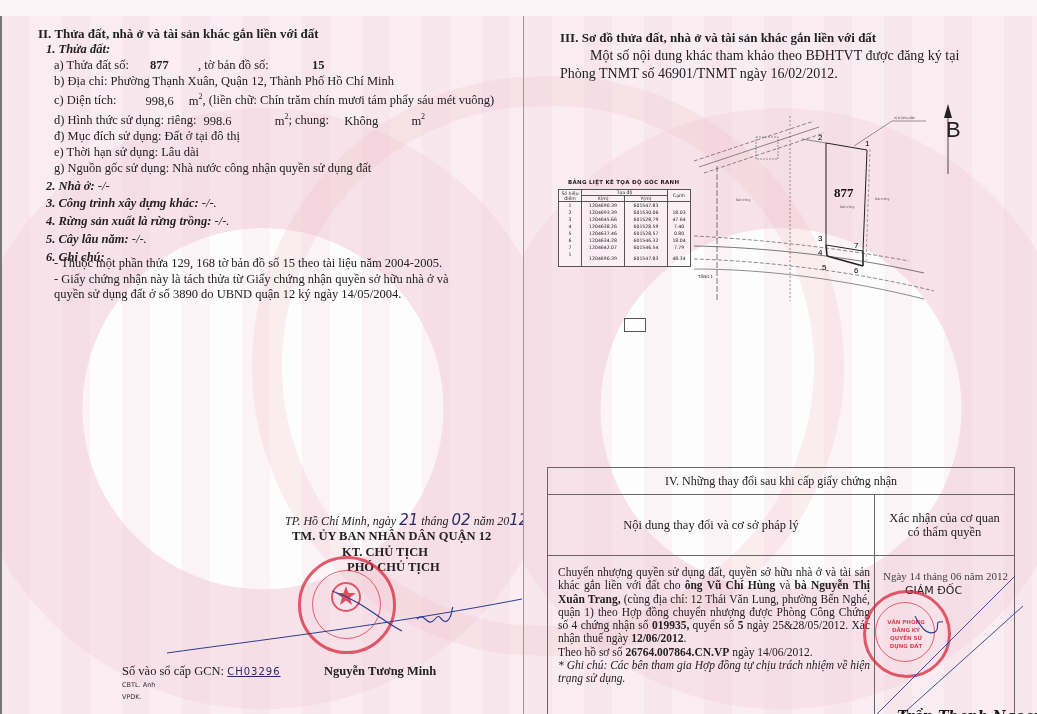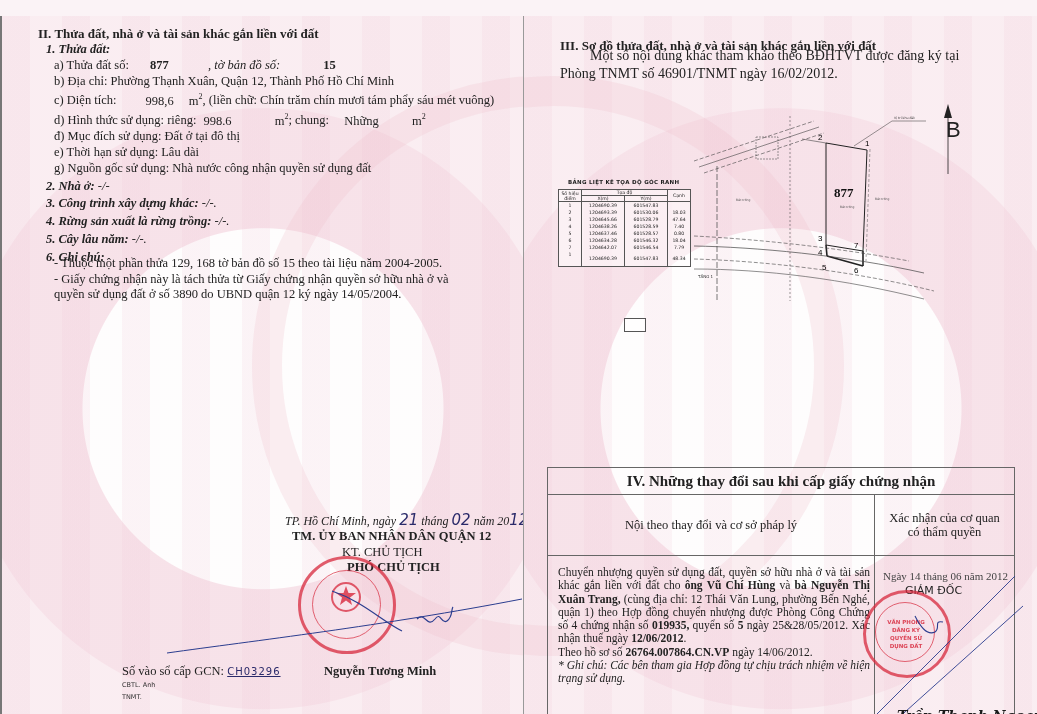--- a/index.html
+++ b/index.html
@@ -33,46 +33,46 @@
   .list { position: absolute; left: 44px; top: 26px; font-size: 12.5px; line-height: 15.8px; }
   .list .row { white-space: nowrap; }
   .list .ind { padding-left: 8px; }
   .sup { font-size: 8px; vertical-align: super; }
 
   .notes { position: absolute; left: 52px; top: 240px; font-size: 12.5px; line-height: 15.5px; width: 420px; }
 
   .sigdate { position: absolute; left: 283px; top: 495px; font-size: 12px; font-style: italic; white-space: nowrap; }
   .hand { font-family: "DejaVu Sans", sans-serif; font-style: italic; font-size: 15px; color: #2a2a6a; }
   .org { position: absolute; left: 290px; top: 513px; font-weight: bold; font-size: 12.5px; white-space: nowrap; }
-  .kt { position: absolute; left: 340px; top: 529px; font-weight: normal; font-size: 12.5px; }
+  .kt { position: absolute; left: 340px; top: 529px; font-weight: bold; font-size: 12.5px; }
   .pct { position: absolute; left: 345px; top: 544px; font-weight: bold; font-size: 12.5px; }
   .seal { position: absolute; border-radius: 50%; border: 3px solid rgba(215,40,60,0.75); }
   .seal-inner { position: absolute; border-radius: 50%; border: 1.5px solid rgba(215,40,60,0.7); }
   .gcn { position: absolute; left: 120px; top: 648px; font-size: 12.5px; white-space: nowrap; }
   .gcn .hand { font-style: normal; font-size: 10px; letter-spacing: 1px; color: #2a2a6a; text-decoration: underline; }
   .signer { position: absolute; left: 322px; top: 648px; font-weight: bold; font-size: 12.5px; }
   .small { position: absolute; font-size: 6.5px; color: #333; font-family: "DejaVu Sans", sans-serif; }
 
   
-  .sec3 { left: 36px; top: 14px; font-weight: bold; font-size: 13px; margin-top: 8px; }
+  .sec3 { left: 36px; top: 14px; font-weight: bold; font-size: 13px; }
   .ref1 { left: 66px; top: 32px; font-size: 14px; }
   .ref2 { left: 36px; top: 50px; font-size: 14px; }
 
   .coord-title { position: absolute; left: 44px; top: 163px; font-family: "DejaVu Sans", sans-serif; font-size: 5.5px; font-weight: bold; letter-spacing: 0.3px; }
   table.coords { position: absolute; left: 34px; top: 173px; border-collapse: collapse; font-family: "DejaVu Sans", sans-serif; font-size: 4.6px; background: rgba(255,255,255,0.5); }
   table.coords th, table.coords td { border: 0.6px solid #555; padding: 0 2px; text-align: center; font-weight: normal; }
   table.coords td.body { border-top: none; border-bottom: none; line-height: 7px; }
 
   .diagram { position: absolute; left: 170px; top: 85px; }
   .legend-box { position: absolute; left: 100px; top: 302px; width: 20px; height: 12px; border: 1px solid #555; background: rgba(255,255,255,0.6); }
   .legend-text { position: absolute; left: 128px; top: 298px; font-family: "DejaVu Sans", sans-serif; font-size: 8.5px; line-height: 12px; color: #333; width: 250px; }
 
   table.changes { position: absolute; left: 23px; top: 451px; width: 468px; border-collapse: collapse; font-size: 12px; }
   table.changes th, table.changes td { border: 1px solid #666; }
-  table.changes .t4 { font-weight: bold; font-size: 15px; height: 24px; text-align: center; }
+  table.changes .t4 { font-weight: normal; font-size: 12px; height: 24px; text-align: center; }
   table.changes .h { font-weight: normal; text-align: center; height: 36px; font-size: 12.5px; line-height: 14px; }
   table.changes td.content { vertical-align: top; padding: 10px 4px 4px 10px; font-size: 11.5px; line-height: 13.3px; height: 188px; text-align: justify; }
   table.changes td.confirm { vertical-align: top; position: relative; width: 137px; }
   .cdate { position: absolute; left: 8px; top: 14px; font-size: 11px; white-space: nowrap; color: #444; }
   .gd { position: absolute; left: 30px; top: 28px; font-size: 11px; white-space: nowrap; font-family: "DejaVu Sans", sans-serif; }
   .sname { position: absolute; left: 22px; top: 152px; font-style: italic; font-weight: bold; font-size: 14px; white-space: nowrap; color: #1a1a1a; font-family: "DejaVu Serif", serif; }
 
   .north { position: absolute; left: 418px; top: 88px; }
   .northB { position: absolute; left: 422px; top: 101px; font-size: 22px; font-family: "Liberation Sans", sans-serif; }
 </style>
@@ -82,34 +82,34 @@
 <div class="page left">
   <div class="watermark" style="left:250px;top:60px;width:520px;height:520px;"></div>
 
   <div class="txt sec2">II. Thửa đất, nhà ở và tài sản khác gắn liền với đất</div>
 
   <div class="list">
     <div class="row bi">1. Thửa đất:</div>
     <div class="row ind">
       <span>a) Thửa đất số:</span>
       <span class="b" style="margin-left:18px;">877</span>
-      <span style="margin-left:36px;font-style:italic;">, tờ bản đồ số:</span>
+      <span style="margin-left:26px;">, tờ bản đồ số:</span>
       <span class="b" style="margin-left:40px;">15</span>
     </div>
     <div class="row ind">b) Địa chỉ:  Phường Thạnh Xuân, Quận 12, Thành Phố Hồ Chí Minh</div>
     <div class="row ind">
       <span>c) Diện tích:</span>
       <span style="margin-left:26px;">998,6</span>
       <span style="margin-left:12px;">m</span><span class="sup">2</span><span>, (liền chữ: Chín trăm chín mươi tám phẩy sáu mét vuông)</span>
     </div>
     <div class="row ind">
       <span>d) Hình thức sử dụng: riêng:</span>
       <span style="margin-left:4px;">998.6</span>
       <span style="margin-left:40px;">m</span><span class="sup">2</span><span>; chung:</span>
-      <span style="margin-left:12px;">Những</span>
+      <span style="margin-left:12px;">Không</span>
       <span style="margin-left:30px;">m</span><span class="sup">2</span>
     </div>
     <div class="row ind">đ) Mục đích sử dụng:  Đất ở tại đô thị</div>
     <div class="row ind">e) Thời hạn sử dụng:  Lâu dài</div>
     <div class="row ind">g) Nguồn gốc sử dụng:  Nhà nước công nhận quyền sử dụng đất</div>
     <div class="row" style="margin-top:2px;">
       <span class="bi">2. Nhà ở:</span><span class="i"> -/-</span>
     </div>
     <div class="row" style="margin-top:2px;">
       <span class="bi">3. Công trình xây dựng khác:</span><span class="i"> -/-.</span>
@@ -150,21 +150,21 @@
     <path d="M230 20 C 260 30, 280 50, 300 60 M 315 48 c 8 -8, 10 10, 18 0 c 6 -8, 6 6, 12 2 c 6 -4, 4 -12, 6 -14" stroke="#2b3d8f" stroke-width="1.2" fill="none"></path>
     <path d="M 65 82 C 150 70, 280 55, 420 28" stroke="#2b3d8f" stroke-width="1" fill="none"></path>
   </svg>
 
   <div class="gcn">
     <span>Số vào sổ cấp GCN:</span>
     <span class="hand">CH03296</span>
   </div>
   <div class="signer">Nguyễn Tương Minh</div>
   <div class="small" style="left:120px;top:665px;">CBTL. Anh</div>
-  <div class="small" style="left:120px;top:677px;">TNMT.</div>
+  <div class="small" style="left:120px;top:677px;">VPDK.</div>
 </div>
 
 <div class="page right">
   <div class="watermark" style="left:-260px;top:60px;width:520px;height:520px;"></div>
 
   <div class="txt sec3">III. Sơ đồ thửa đất, nhà ở và tài sản khác gắn liền với đất</div>
   <div class="txt ref1">Một số nội dung khác tham khảo theo BĐHTVT được đăng ký tại</div>
   <div class="txt ref2">Phòng TNMT số 46901/TNMT ngày 16/02/2012.</div>
 
   <div class="coord-title">BẢNG LIỆT KÊ TỌA ĐỘ GÓC RANH</div>
@@ -277,21 +277,21 @@
   <div class="northB">B</div>
 
   <div class="legend-box"></div>
 
   <table class="changes">
     <tbody>
         <tr>
       <th colspan="2" class="t4">IV. Những thay đổi sau khi cấp giấy chứng nhận</th>
     </tr>
     <tr>
-      <th class="h">Nội theo thay đổi và cơ sở pháp lý</th>
+      <th class="h">Nội dung thay đổi và cơ sở pháp lý</th>
       <th class="h" style="padding:12px 10px;">Xác nhận của cơ quan có thẩm quyền</th>
     </tr>
     <tr>
       <td class="content">
         <span>Chuyển nhượng quyền sử dụng đất, quyền sở hữu nhà ở và tài sản khác gắn liền với đất cho </span><b>ông Vũ Chí Hùng</b><span> và </span><b>bà Nguyễn Thị Xuân Trang,</b><span> (cùng địa chỉ: 12 Thái Văn Lung, phường Bến Nghé, quận 1) theo Hợp đồng chuyển nhượng được Phòng Công Chứng số 4 chứng nhận số </span><b>019935,</b><span> quyển số </span><b>5</b><span> ngày 25&amp;28/05/2012. Xác nhận thuế ngày </span><b>12/06/2012</b><span>.</span><br>
         <span>Theo hồ sơ số </span><b>26764.007864.CN.VP</b><span> ngày 14/06/2012.</span><br>
         <i>* Ghi chú: Các bên tham gia Hợp đồng tự chịu trách nhiệm về hiện trạng sử dụng.</i>
       </td>
       <td class="confirm">
         <div class="cdate">Ngày 14 tháng 06 năm 2012</div>

